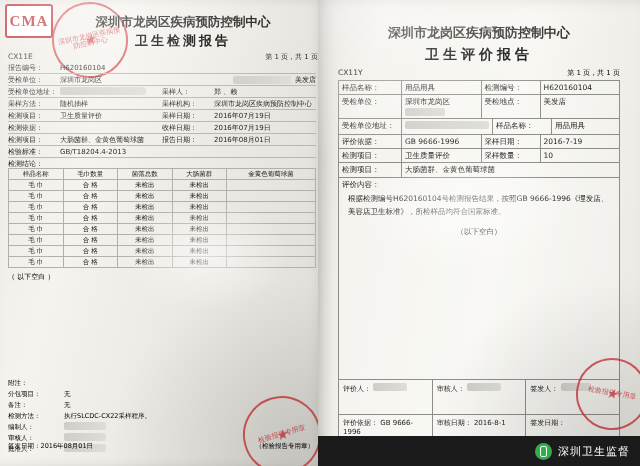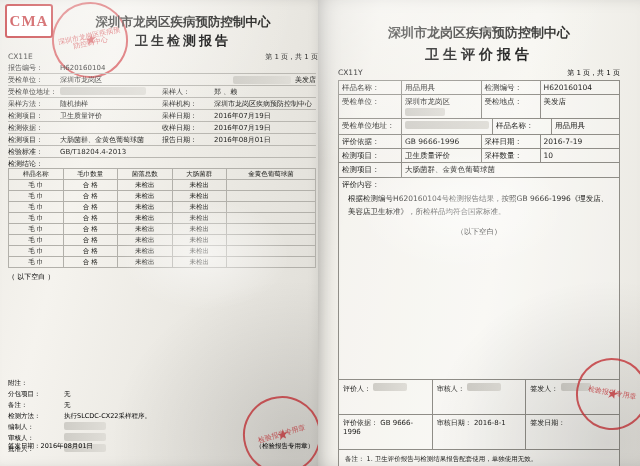--- a/index.html
+++ b/index.html
@@ -402,14 +402,18 @@
 
     <div class="seal" id="seal-right">
       <span>检验报告专用章</span>
       <i class="seal-star">★</i>
     </div>
 
     <div class="glare" style="left:40px;top:150px;width:210px;height:120px;"></div>
     <div class="paper-shade"></div>
   </div>
 
+  <div id="footer">
+    <div class="logo"></div>
+    <span>深圳卫生监督</span>
+  </div>
 
 </div>
 
 </body></html>

